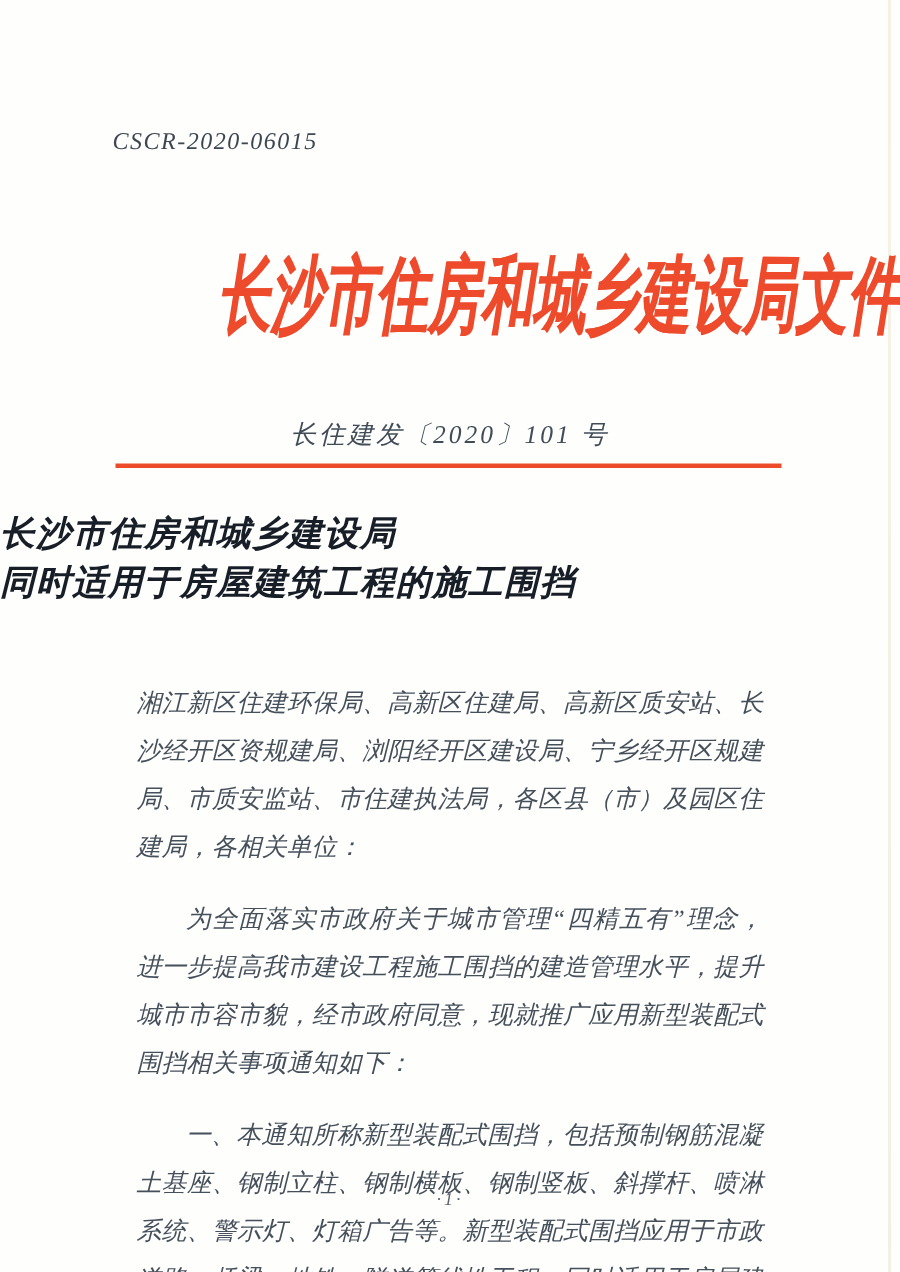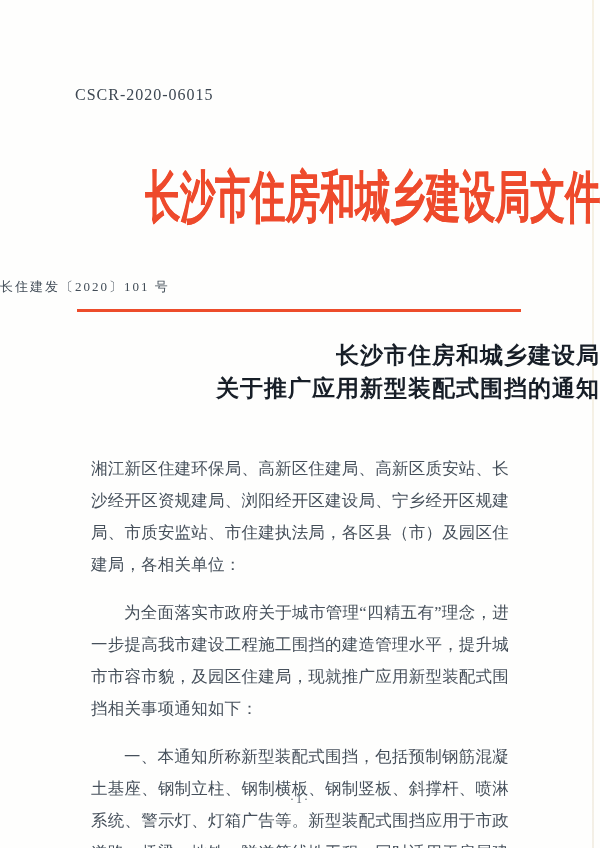--- a/index.html
+++ b/index.html
@@ -7,20 +7,21 @@
     padding: 0;
     background: #ffffff;
   }
   .page {
     position: relative;
     width: 600px;
     height: 848px;
     background: #fefefd;
     overflow: hidden;
     font-family: "Liberation Serif", "DejaVu Serif", serif;
+    font-style: italic;
   }
   
   .scan-edge {
     position: absolute;
     left: 592px;
     top: 0;
     width: 2px;
     height: 100%;
     background: linear-gradient(to bottom, #f3ecd9, #efe9dc);
     opacity: 0.7;
@@ -50,40 +51,40 @@
     transform: scaleY(1.6);
     transform-origin: center top;
     white-space: nowrap;
     text-shadow: 0.5px 0 0 #ee4a2c;
   }
   .doc-number {
     position: absolute;
     top: 278px;
     left: 0;
     width: 100%;
-    text-align: left;
-    font-size: 13px;
+    text-align: center;
+    font-size: 17px;
     letter-spacing: 2px;
     color: #414c57;
   }
   .red-line {
     position: absolute;
     top: 309px;
     left: 77px;
     width: 444px;
     height: 3px;
     background: #ed4c2b;
   }
   .doc-title {
     position: absolute;
     top: 339px;
     left: 0;
     width: 100%;
     margin: 0;
-    text-align: right;
+    text-align: left;
     font-size: 23px;
     line-height: 33px;
     font-weight: bold;
     letter-spacing: 1px;
     color: #171e27;
   }
   .doc-title .title-line {
     display: block;
   }
   .body-text {
@@ -127,24 +128,24 @@
   <div class="banner">
     <span class="banner-text">长沙市住房和城乡建设局文件</span>
   </div>
 
   <div class="doc-number">长住建发〔2020〕101 号</div>
 
   <div class="red-line"></div>
 
   <h1 class="doc-title">
     <span class="title-line">长沙市住房和城乡建设局</span>
-    <span class="title-line">关于推广应用新型装配式围挡的通知</span>
+    <span class="title-line">同时适用于房屋建筑工程的施工围挡</span>
   </h1>
 
   <div class="body-text">
     <p>湘江新区住建环保局、高新区住建局、高新区质安站、长沙经开区资规建局、浏阳经开区建设局、宁乡经开区规建局、市质安监站、市住建执法局，各区县（市）及园区住建局，各相关单位：</p>
-    <p class="indent">为全面落实市政府关于城市管理“四精五有”理念，进一步提高我市建设工程施工围挡的建造管理水平，提升城市市容市貌，及园区住建局，现就推广应用新型装配式围挡相关事项通知如下：</p>
+    <p class="indent">为全面落实市政府关于城市管理“四精五有”理念，进一步提高我市建设工程施工围挡的建造管理水平，提升城市市容市貌，经市政府同意，现就推广应用新型装配式围挡相关事项通知如下：</p>
     <p class="indent">一、本通知所称新型装配式围挡，包括预制钢筋混凝土基座、钢制立柱、钢制横板、钢制竖板、斜撑杆、喷淋系统、警示灯、灯箱广告等。新型装配式围挡应用于市政道路、桥梁、地铁、隧道等线性工程，同时适用于房屋建筑工程的施工围挡。具体制作</p>
   </div>
 
   <div class="page-number">·1·</div>
 
 </div>
 
 </body></html>

